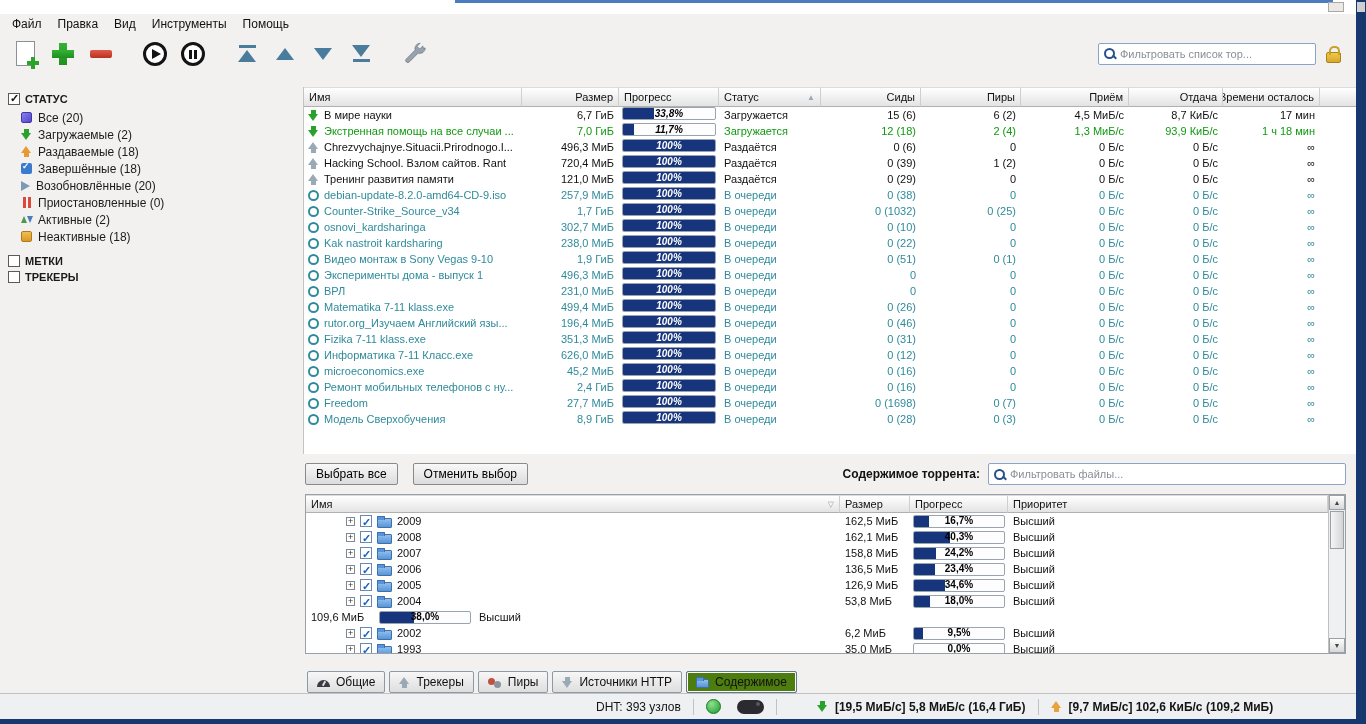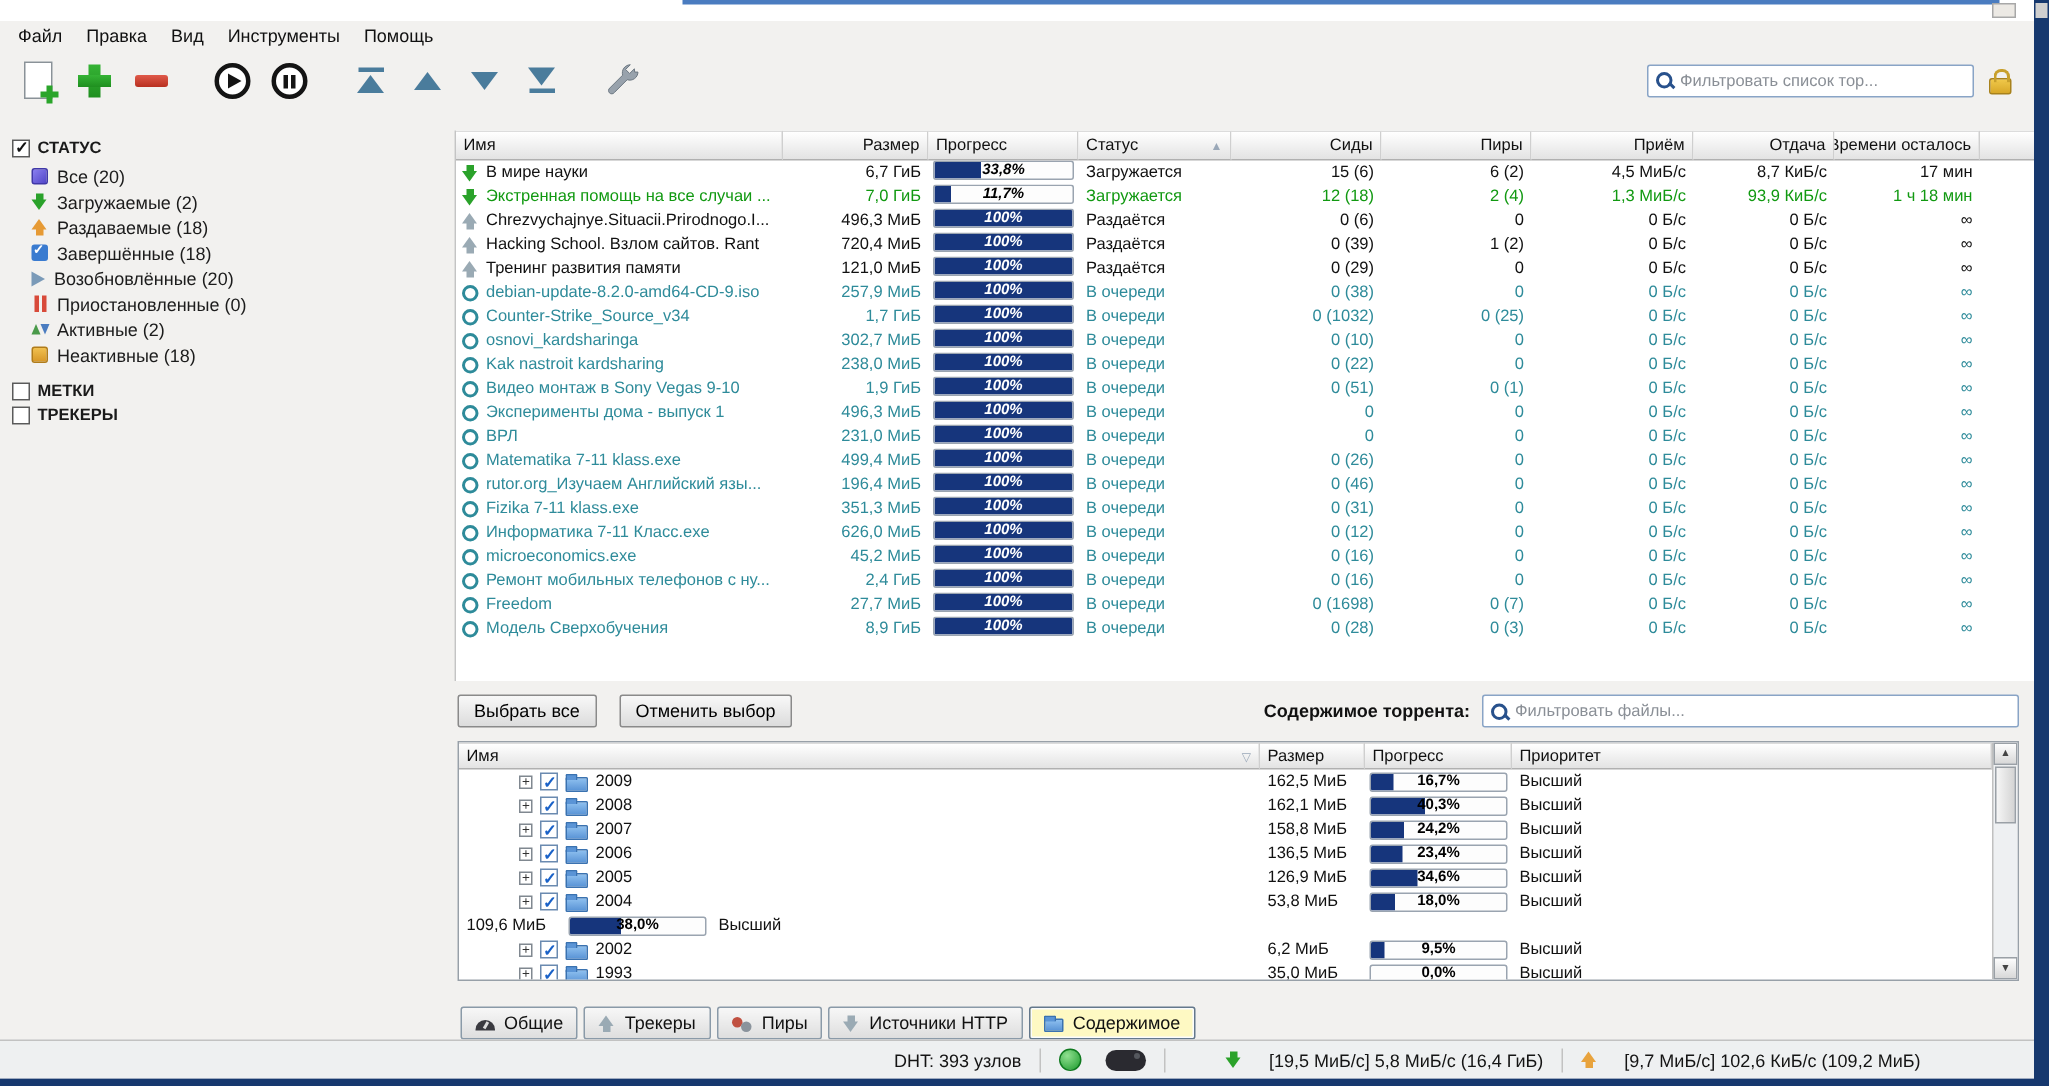--- a/index.html
+++ b/index.html
@@ -137,36 +137,36 @@
   .sarrow { height:15px; background:linear-gradient(#fdfdfd,#d8d8d8); border:1px solid #9aa0a6; display:flex;
     align-items:center; justify-content:center; font-size:7px; color:#444; position:relative; }
   .sarrow.up::after { content:'▲'; } .sarrow.down::after { content:'▼'; }
   .sthumb { height:38px; background:linear-gradient(90deg,#f6f6f6,#d4d4d4); border:1px solid #9aa0a6; margin:1px; }
   .sspace { flex:1; }
 
   
   .tabsrow { flex:none; height:26px; padding-left:307px; display:flex; align-items:flex-end; gap:4px; }
   .tab { height:22px; display:flex; align-items:center; gap:6px; padding:0 9px;
     background:linear-gradient(#f7f7f7,#dedede); border:1px solid #8a9aa8; border-radius:2px; }
-  .tab.active { background:#fef9c3; border:1px solid #64788c; box-shadow:inset 0 0 0 1px #fafcfe; }
+  .tab.active { background:#4d7c0f; border:1px solid #64788c; box-shadow:inset 0 0 0 1px #fafcfe; }
   .ic-tab-general { width:13px; height:7px; background:#3a3a40; border-radius:7px 7px 0 0; position:relative; margin-top:2px; display:inline-block; }
   .ic-tab-general::after { content:''; position:absolute; left:6px; top:1px; width:2px; height:5px; background:#ddd; transform:rotate(30deg); }
   .ic-tab-peers { width:14px; height:11px; position:relative; display:inline-block; }
   .ic-tab-peers::before { content:''; position:absolute; left:0; top:1px; width:7px; height:7px; border-radius:50%; background:#c05040; }
   .ic-tab-peers::after { content:''; position:absolute; left:6px; top:4px; width:7px; height:7px; border-radius:50%; background:#8a939c; }
 
   
   .statusbar { flex:1; display:flex; align-items:center; background:#eef0f1; border-top:1px solid #c2c2c2; color:#141414; }
   .sb-dht { margin-left:596px; }
   .sep { width:1px; height:16px; background:#c2c2c2; margin:0 12px; flex:none; }
   .globe { width:15px; height:15px; border-radius:50%; flex:none;
     background:radial-gradient(circle at 35% 30%, #90e090, #1c9a2c); border:1px solid #0f7a1f; }
   .gauge { width:27px; height:14px; background:#2a2a30; border-radius:8px; margin-left:16px; position:relative; flex:none; }
   .gauge::after { content:''; position:absolute; left:19px; top:2px; width:4px; height:4px; border-radius:50%; background:#55585e; }
-  .sb-speed { display:flex; align-items:center; gap:18px; font-weight:400; white-space:nowrap; }
+  .sb-speed { display:flex; align-items:center; gap:7px; font-weight:700; white-space:nowrap; }
   .sb-down { margin-left:28px; }
   .sb-up { margin-left:0; }
 </style>
 </head>
 <body>
 
 <div class="page">
   <div class="corner-box"></div>
   <div class="window">
 

